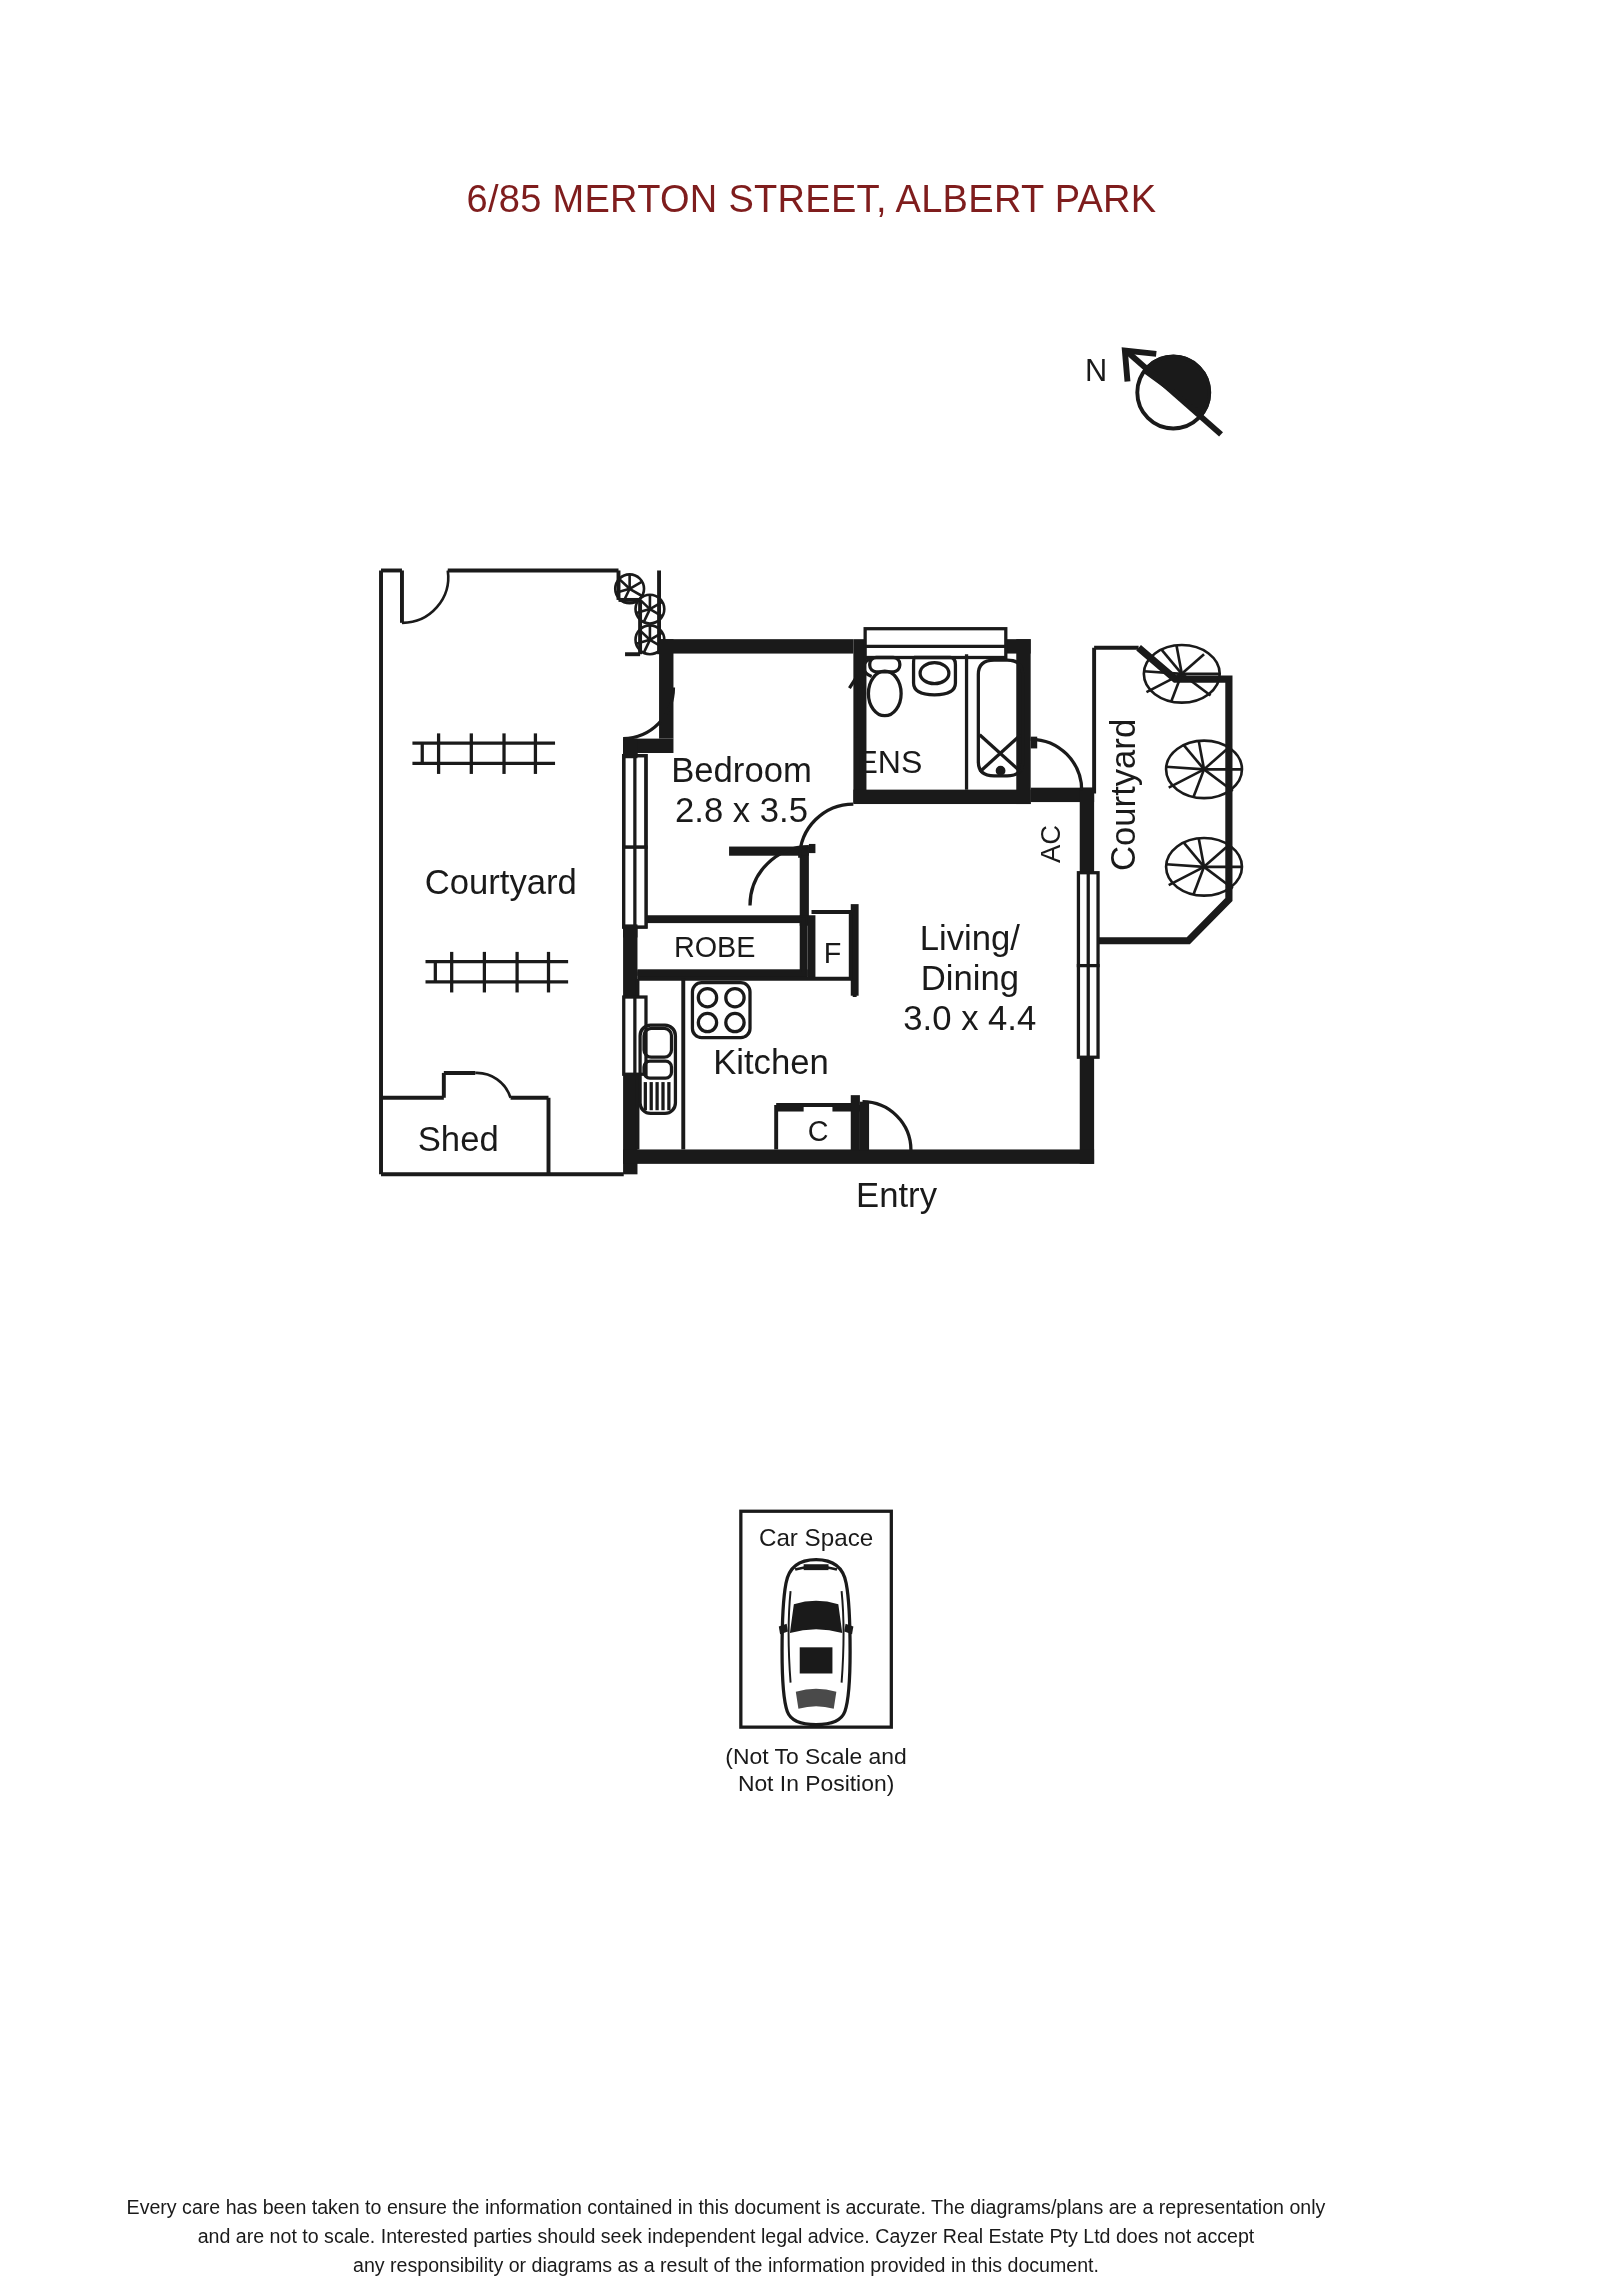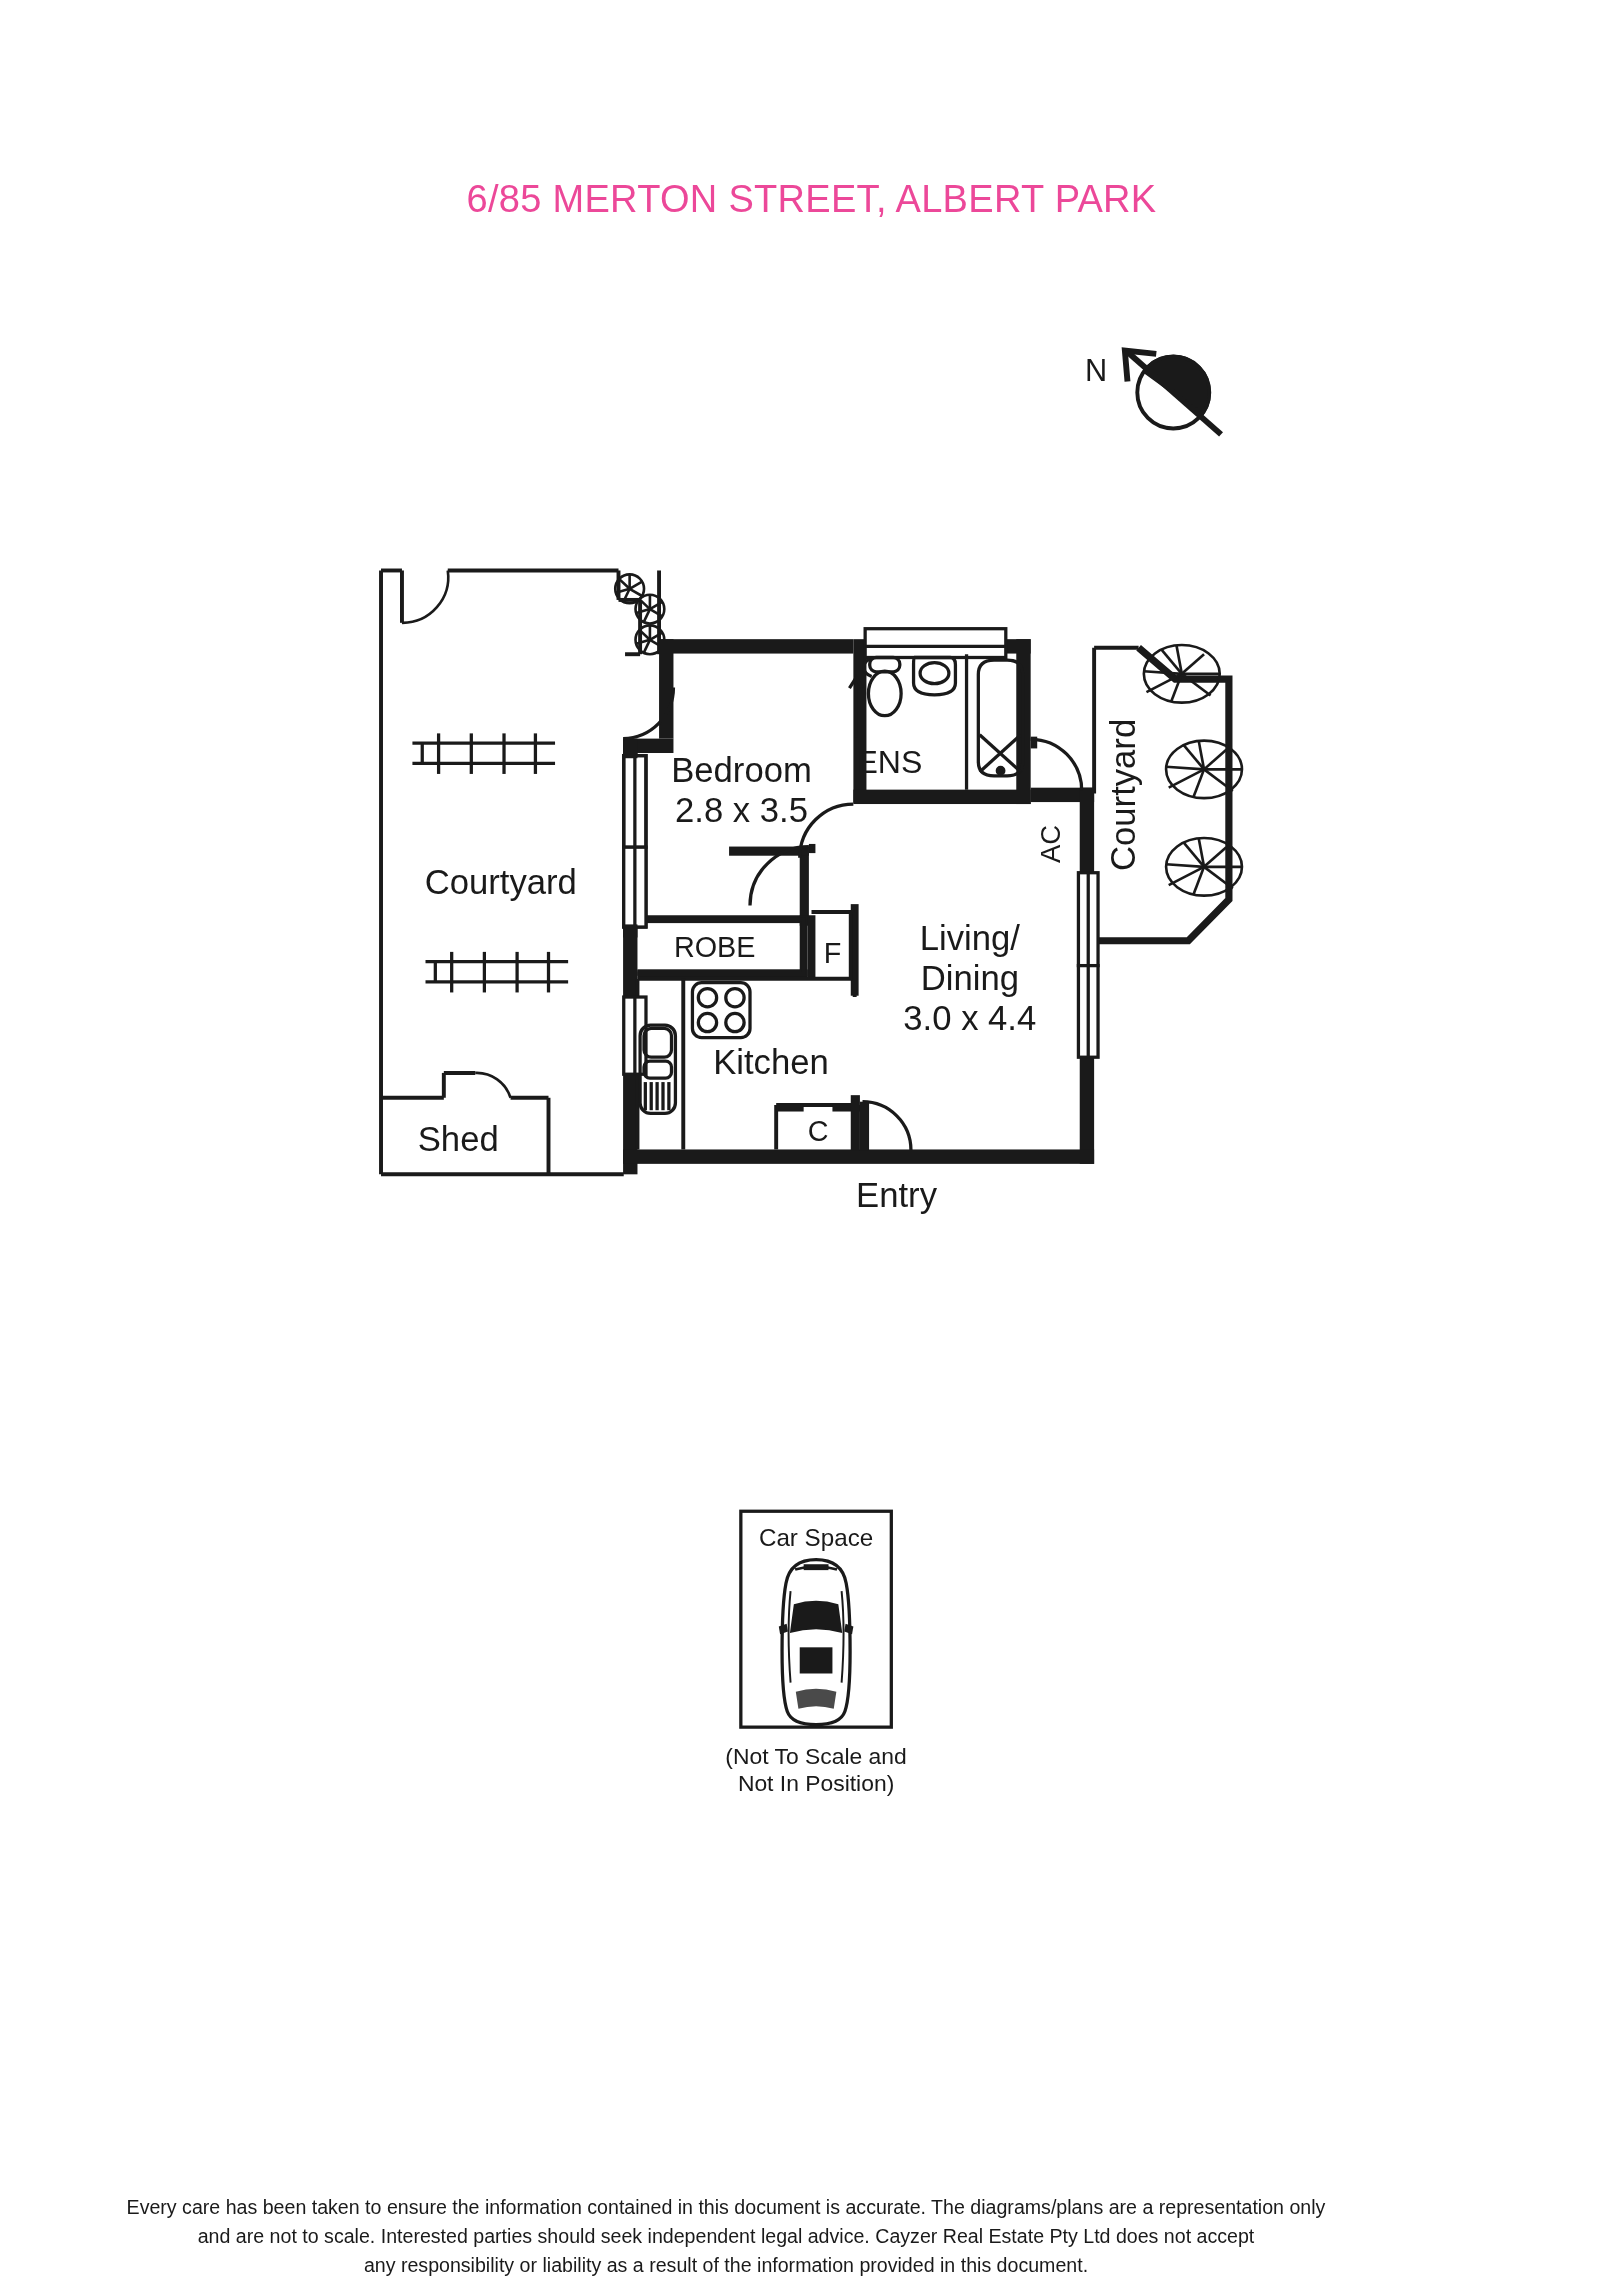--- a/index.html
+++ b/index.html
@@ -22,21 +22,21 @@
   }
   .title {
     position: absolute;
     top: 178px;
     left: 0;
     width: 1623px;
     text-align: center;
     font-size: 38px;
     font-weight: 400;
     letter-spacing: 0.3px;
-    color: #ec4899;
+    color: #7f1d1d;
   }
   #plan-svg {
     position: absolute;
     top: 0;
     left: 0;
   }
   .footer {
     position: absolute;
     left: 0;
     width: 1452px;
@@ -401,17 +401,17 @@
     </g>
 
     <text x="1247" y="2696" font-size="35" text-anchor="middle">(Not To Scale and</text>
     <text x="1247" y="2738" font-size="35" text-anchor="middle">Not In Position)</text>
 
   </svg>
 
   <div class="footer">
     <div>Every care has been taken to ensure the information contained in this document is accurate. The diagrams/plans are a representation only</div>
     <div>and are not to scale. Interested parties should seek independent legal advice. Cayzer Real Estate Pty Ltd does not accept</div>
-    <div>any responsibility or liability as a result of the information provided in this document.</div>
+    <div>any responsibility or diagrams as a result of the information provided in this document.</div>
   </div>
 
 </div>
 
 
 </body></html>

